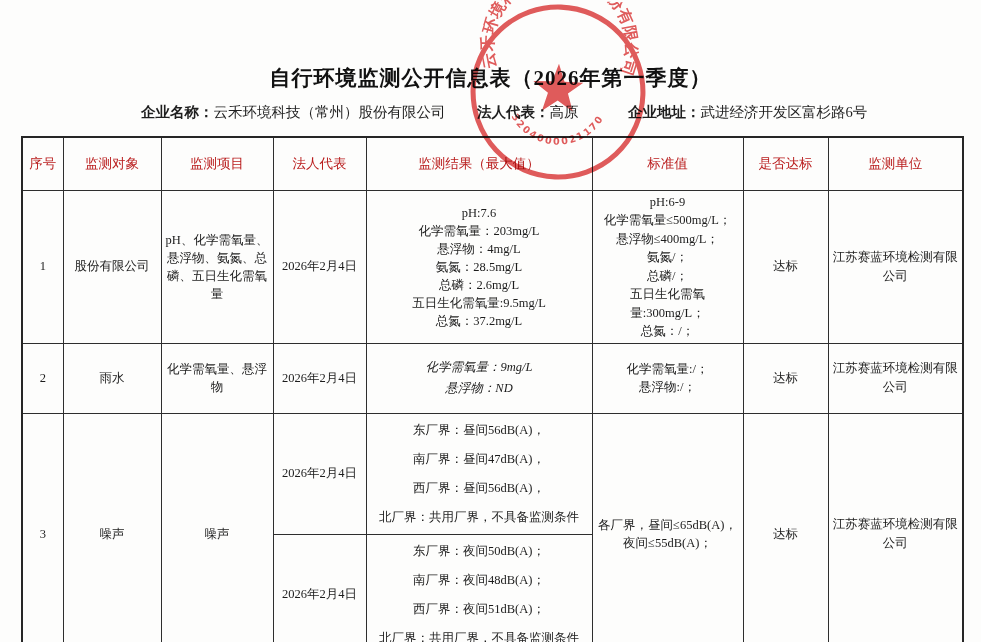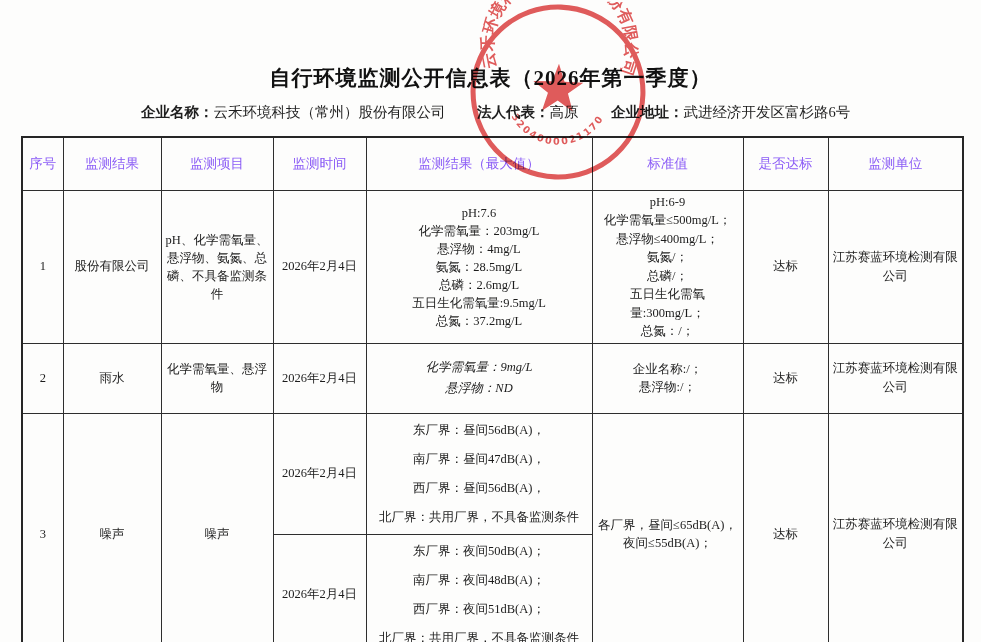--- a/index.html
+++ b/index.html
@@ -13,42 +13,42 @@
   }
   .doc-title{
     position:absolute;left:0;top:64px;width:100%;
     text-align:center;font-size:21px;font-weight:bold;
     letter-spacing:1px;color:#111;
   }
   .info-line{position:absolute;top:103px;left:0;width:100%;font-size:14.5px;}
   .info-group{position:absolute;white-space:nowrap;}
   .g1{left:141px;}
   .g2{left:477px;}
-  .g3{left:611px;}
+  .g3{left:628px;}
   .info-label{font-weight:bold;}
   table.main{
     position:absolute;left:21px;top:136px;
     width:941px;border-collapse:collapse;table-layout:fixed;
     font-size:12.5px;color:#1c1c1c;
   }
   table.main td,table.main th{
     border:1.6px solid #2e2e2e;
     padding:2px 4px;
     vertical-align:middle;
     text-align:center;
     font-weight:normal;
     overflow:hidden;
   }
   table.main{border:2px solid #262626;}
   tr.hdr{height:53px;}
   tr.r1{height:128px;}
   tr.r2{height:70px;}
   tr.r3a{height:117px;}
   tr.r3b{height:115px;}
-  th.hcell{font-size:13.5px;font-weight:600;color:#8b5cf6;}
+  th.hcell{font-size:13.5px;font-weight:600;color:#b91c1c;}
   .lines{white-space:pre-line;}
   .left{text-align:left;padding-left:7px;}
   .lh18{line-height:18px;margin-left:10px;}
   .lh20{line-height:21px;font-style:italic;}
   .lh29{line-height:29px;margin-top:17px;}
   .std-center{line-height:18.5px;margin-left:47px;}
   .unit-cell{line-height:19px;padding-left:8px;padding-right:8px;}
   
   .stamp{
     position:absolute;left:467px;top:0px;width:182px;height:184px;
@@ -82,33 +82,33 @@
         <col style="width:112px">
         <col style="width:93px">
       <col style="width:226px">
         <col style="width:151px">
         <col style="width:85px">
         <col style="width:135px">
     </colgroup>
     <tbody>
         <tr class="hdr">
       <th class="hcell">序号</th>
-      <th class="hcell">监测结果</th>
+      <th class="hcell">监测对象</th>
       <th class="hcell">监测项目</th>
-      <th class="hcell">监测时间</th>
+      <th class="hcell">法人代表</th>
       <th class="hcell">监测结果（最大值）</th>
       <th class="hcell">标准值</th>
       <th class="hcell">是否达标</th>
       <th class="hcell">监测单位</th>
     </tr>
 
     <tr class="r1">
       <td>1</td>
       <td>股份有限公司</td>
-      <td class="lh18">pH、化学需氧量、悬浮物、氨氮、总磷、不具备监测条件</td>
+      <td class="lh18">pH、化学需氧量、悬浮物、氨氮、总磷、五日生化需氧量</td>
       <td>2026年2月4日</td>
       <td class="left lines lh18">pH:7.6
 化学需氧量：203mg/L
 悬浮物：4mg/L
 氨氮：28.5mg/L
 总磷：2.6mg/L
 五日生化需氧量:9.5mg/L
 总氮：37.2mg/L</td>
       <td class="lines std-center">pH:6-9
 化学需氧量≤500mg/L；
@@ -121,21 +121,21 @@
       <td class="unit-cell">江苏赛蓝环境检测有限公司</td>
     </tr>
 
     <tr class="r2">
       <td>2</td>
       <td>雨水</td>
       <td class="lh18">化学需氧量、悬浮物</td>
       <td>2026年2月4日</td>
       <td class="left lines lh20">化学需氧量：9mg/L
 悬浮物：ND</td>
-      <td class="lines std-center">企业名称:/；
+      <td class="lines std-center">化学需氧量:/；
 悬浮物:/；</td>
       <td>达标</td>
       <td class="unit-cell">江苏赛蓝环境检测有限公司</td>
     </tr>
 
     <tr class="r3a">
       <td rowspan="2">3</td>
       <td rowspan="2">噪声</td>
       <td rowspan="2">噪声</td>
       <td>2026年2月4日</td>

